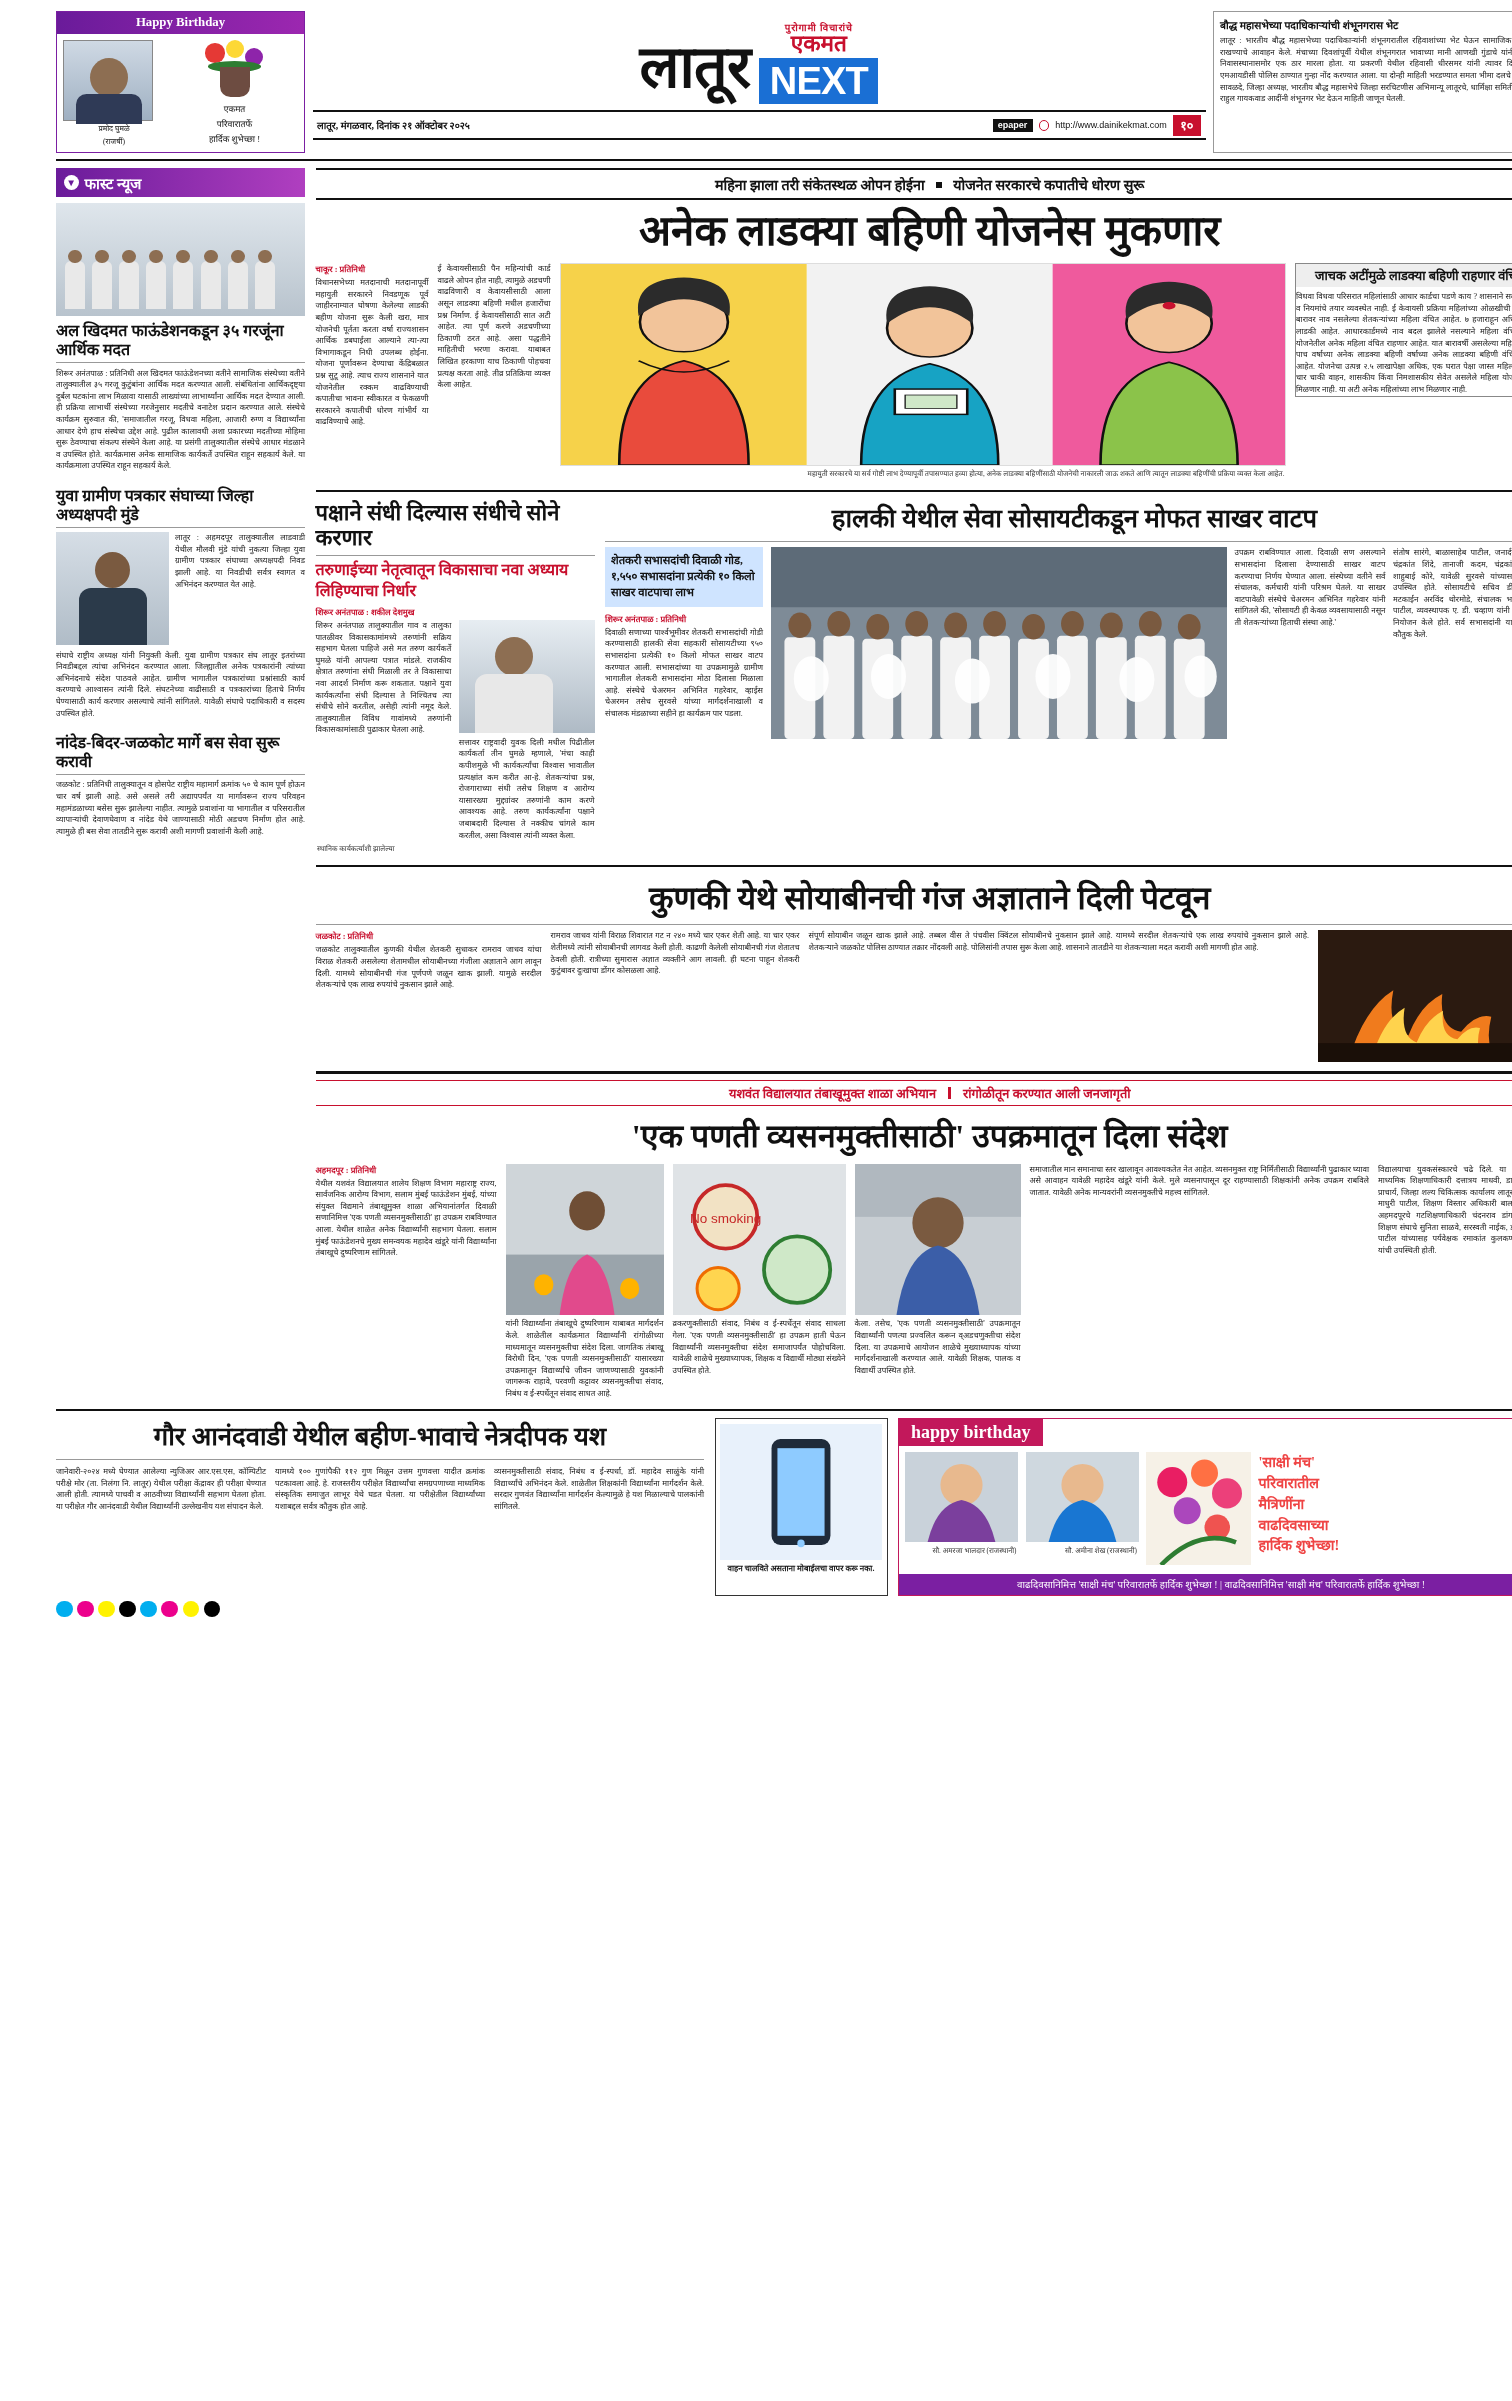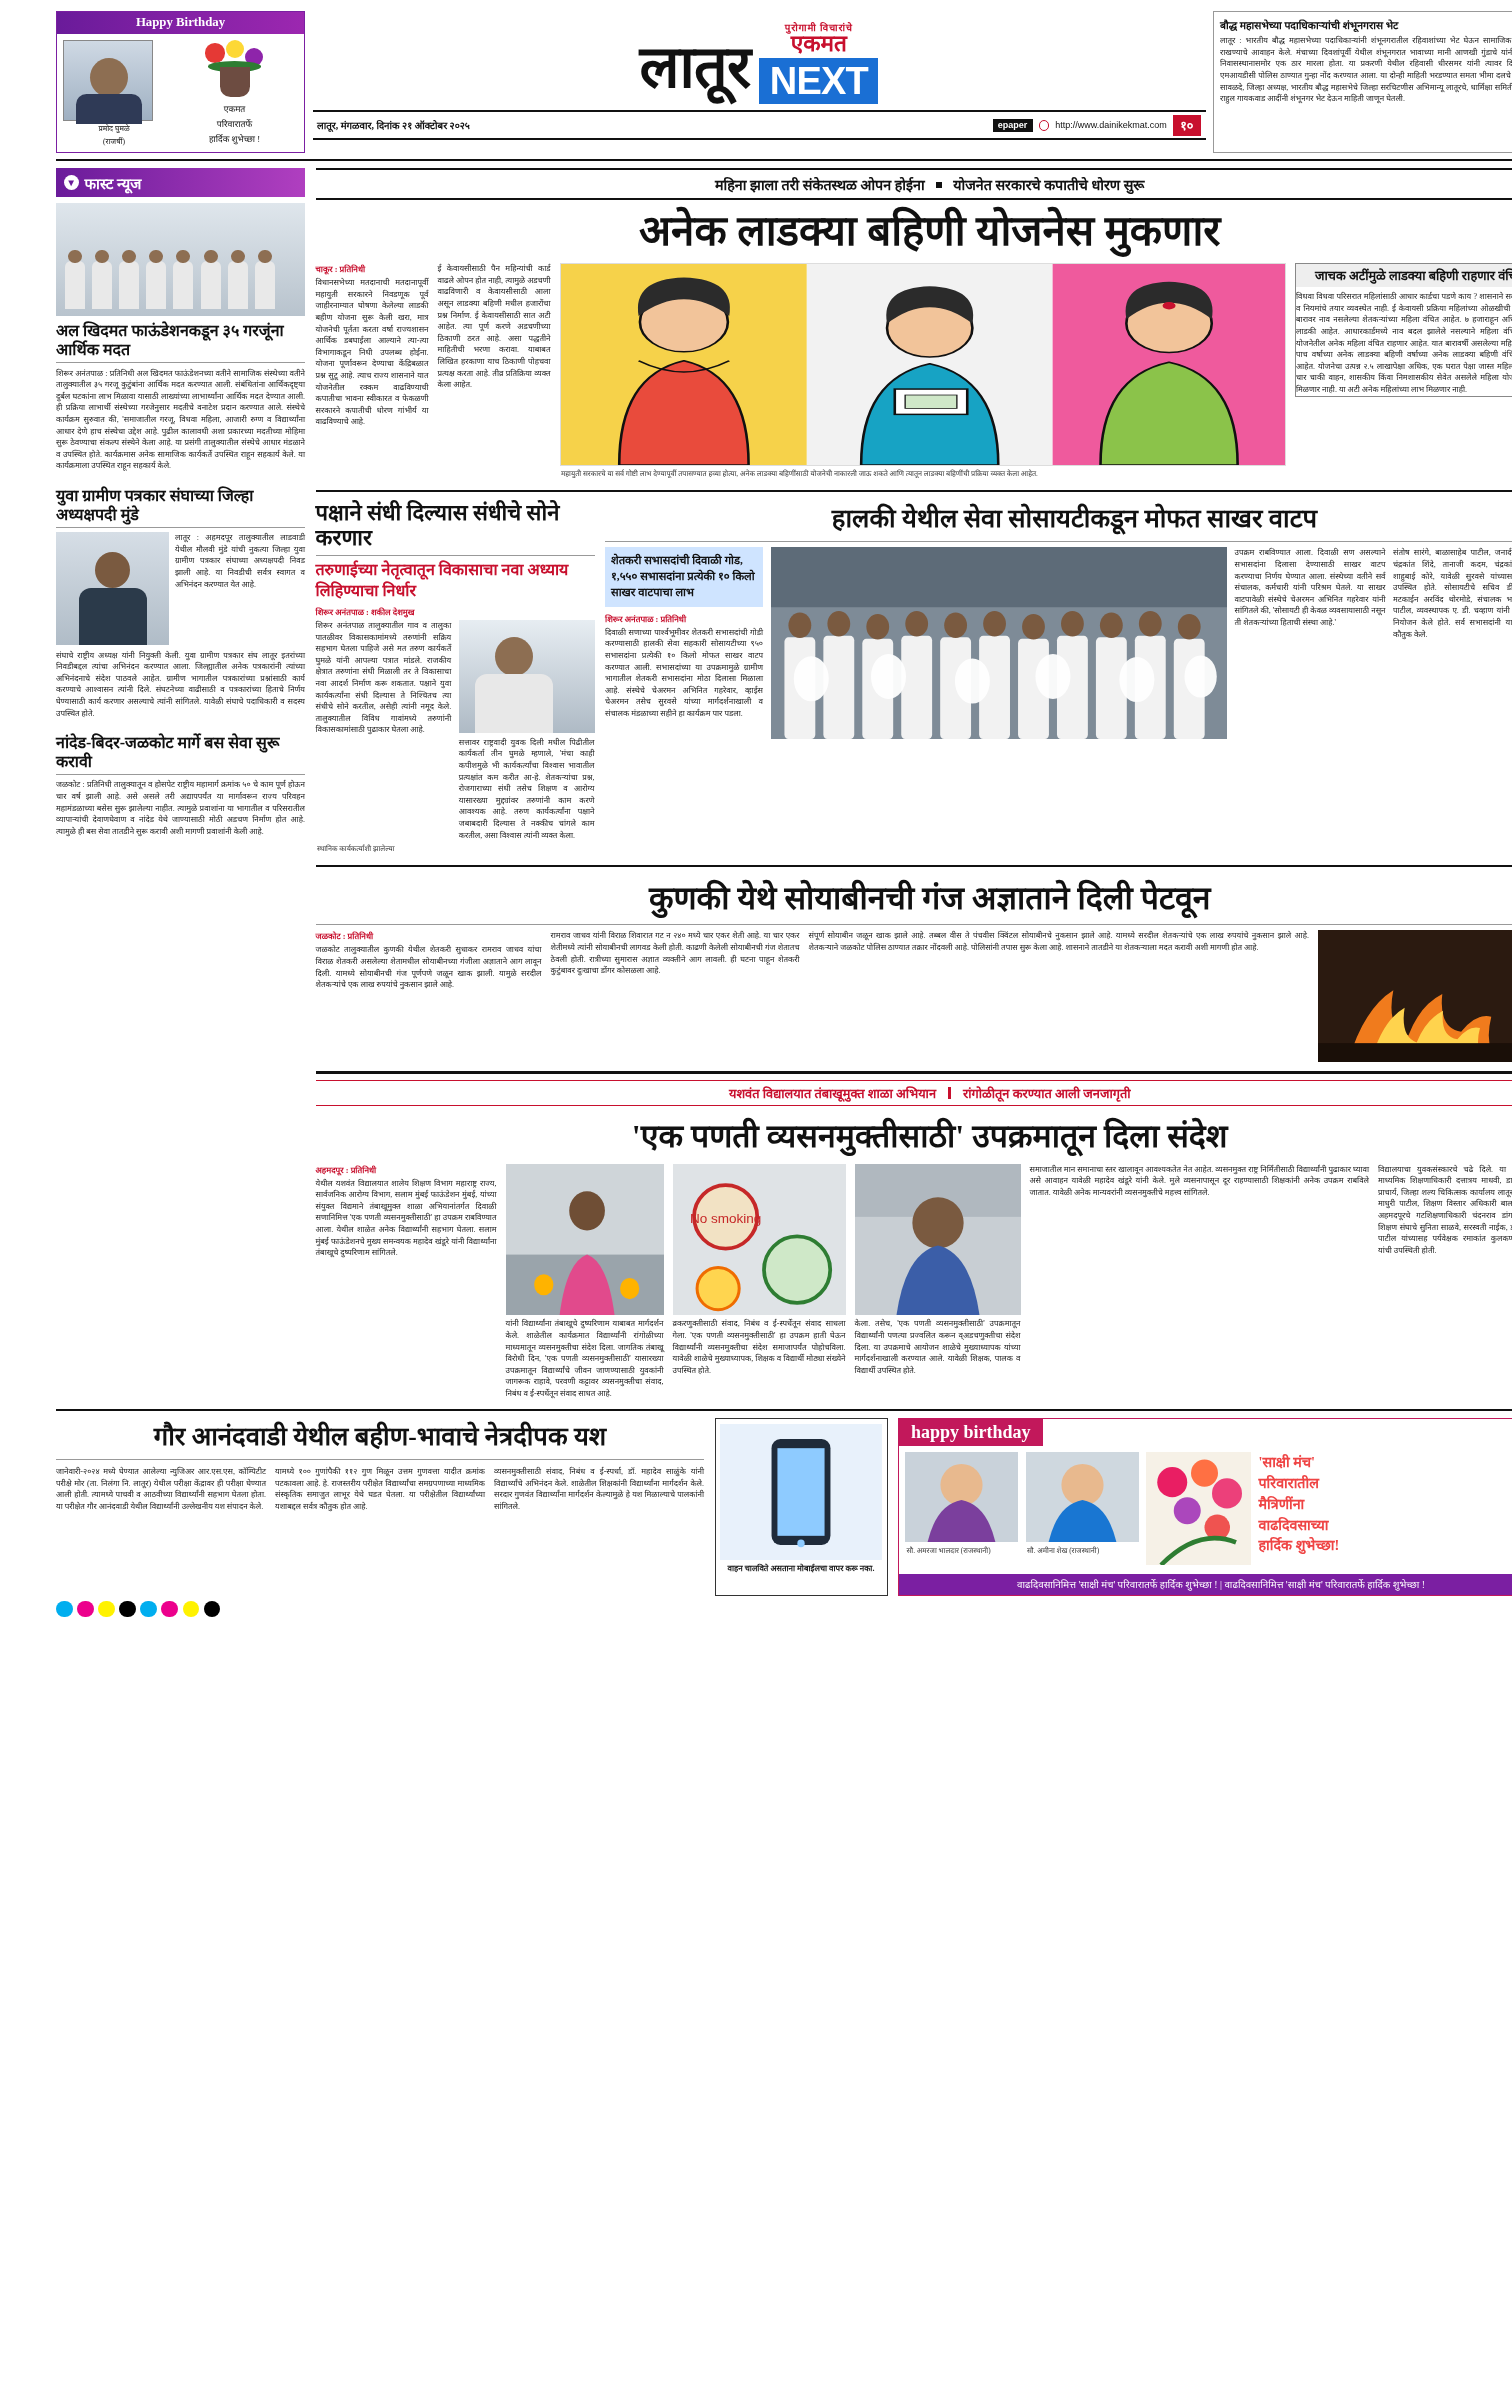--- a/index.html
+++ b/index.html
@@ -16,21 +16,21 @@
   .row { display:flex; }
   .col { display:flex; flex-direction:column; }
   .rule { height:2.3px; background:#111; }
   .rule-thin { height:0.8px; background:#999; }
   .body-text {
     font-size:8px; line-height:1.45; text-align:justify; color:#1a1a1a;
     font-family:"Liberation Serif", serif;
   }
   .byline { font-size:8.3px; font-weight:bold; color:#c8102e; margin-bottom:3px; font-family:"Liberation Serif", serif;}
   .photo { background:#cfd6dd; position:relative; overflow:hidden; }
-  .cap { font-size:7.2px; color:#333; text-align:left; padding:2.3px 1.5px; font-family:"Liberation Serif", serif;}
+  .cap { font-size:7.2px; color:#333; text-align:right; padding:2.3px 1.5px; font-family:"Liberation Serif", serif;}
 
   
   .topstrip { display:flex; gap:7.5px; align-items:stretch; }
   .bday-box { width:249px; border:1.5px solid #7b1fa2; }
   .bday-head {
     background:linear-gradient(90deg,#6a1b9a,#9c27b0);
     color:#fff; font-weight:bold; font-size:12.8px; text-align:center; padding:3.8px 0;
     font-family:"Liberation Serif", serif;
   }
   .bday-body { display:flex; padding:6px; gap:6px; background:#fff; }

